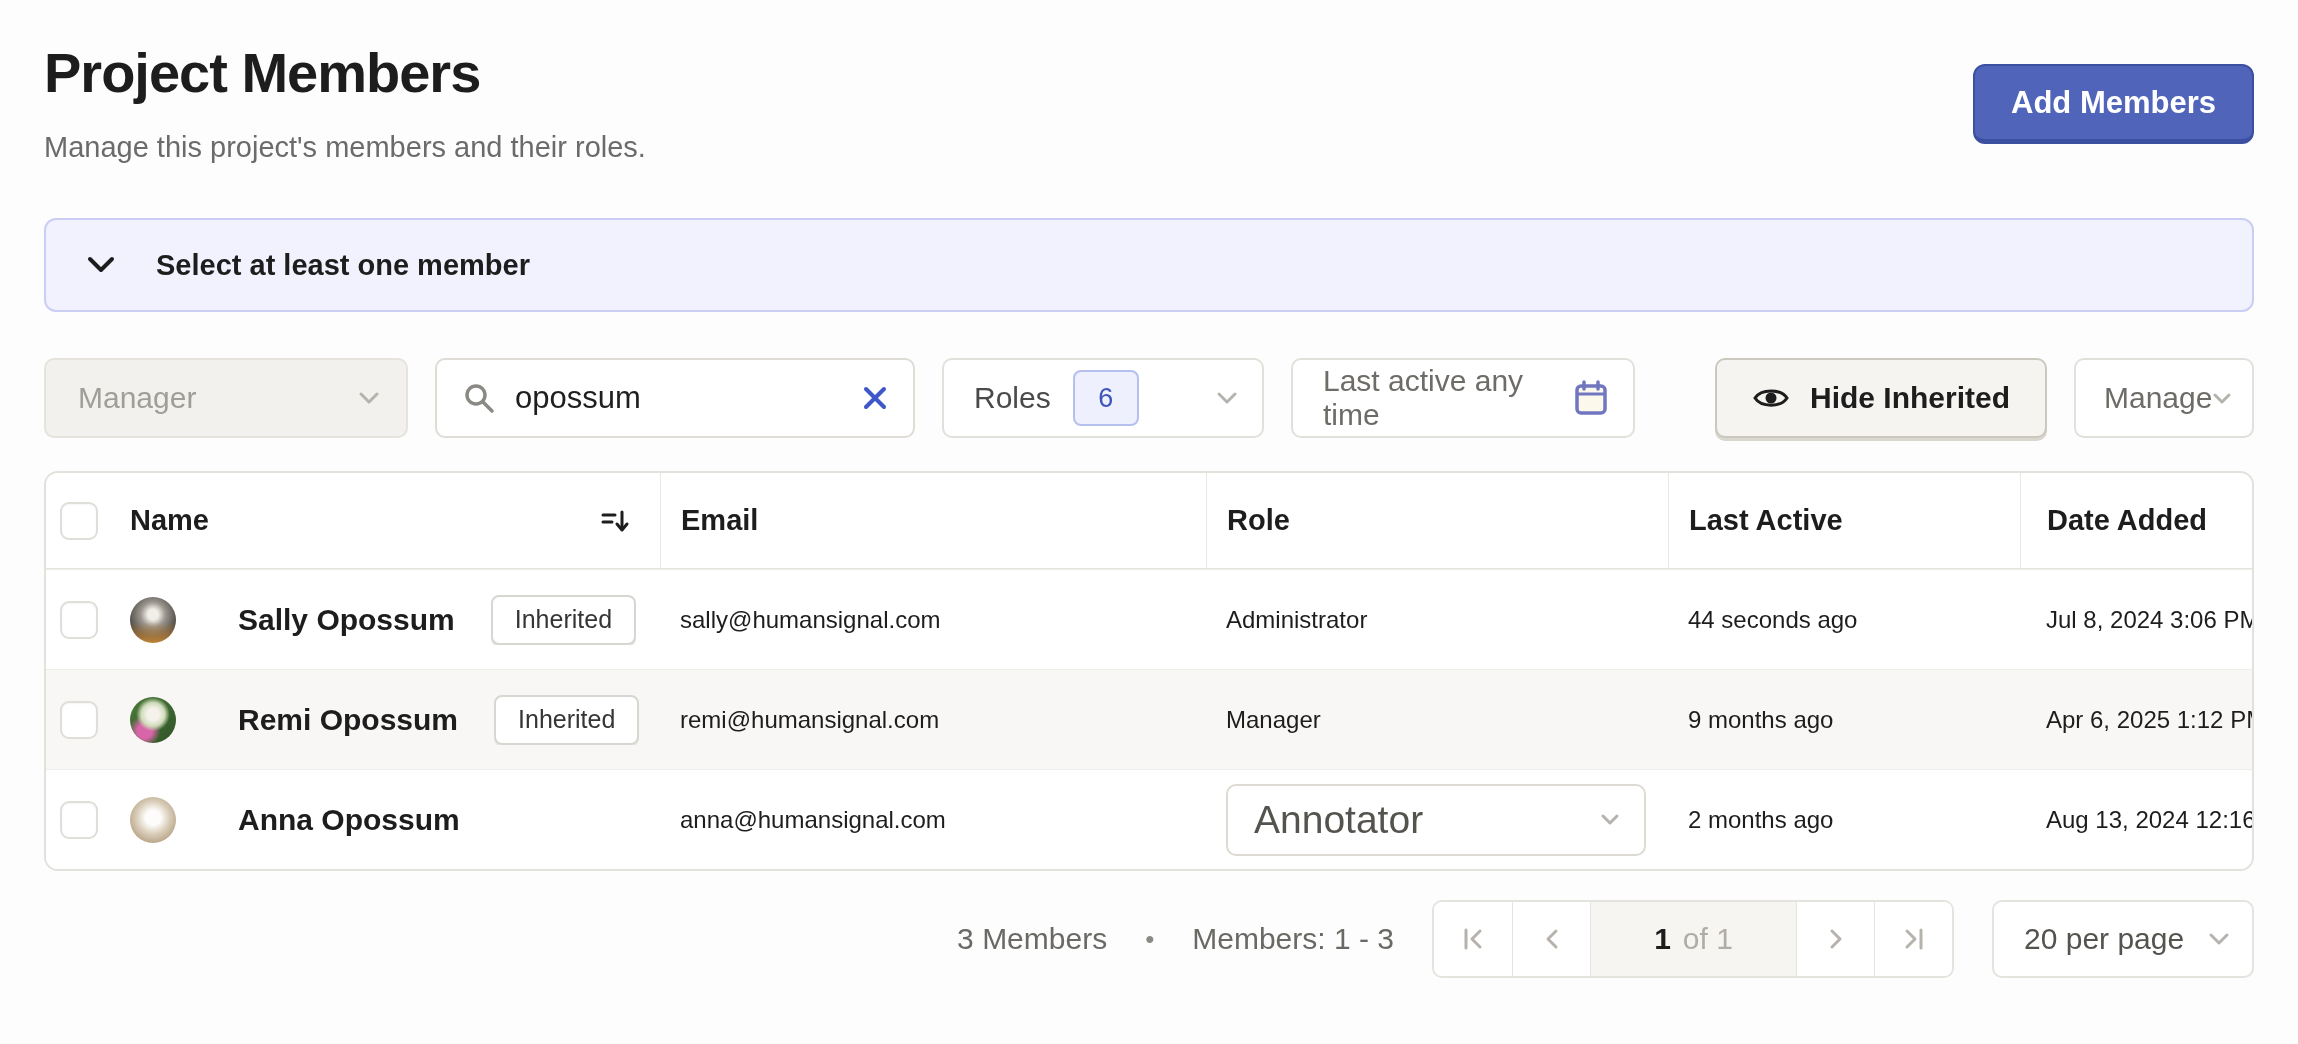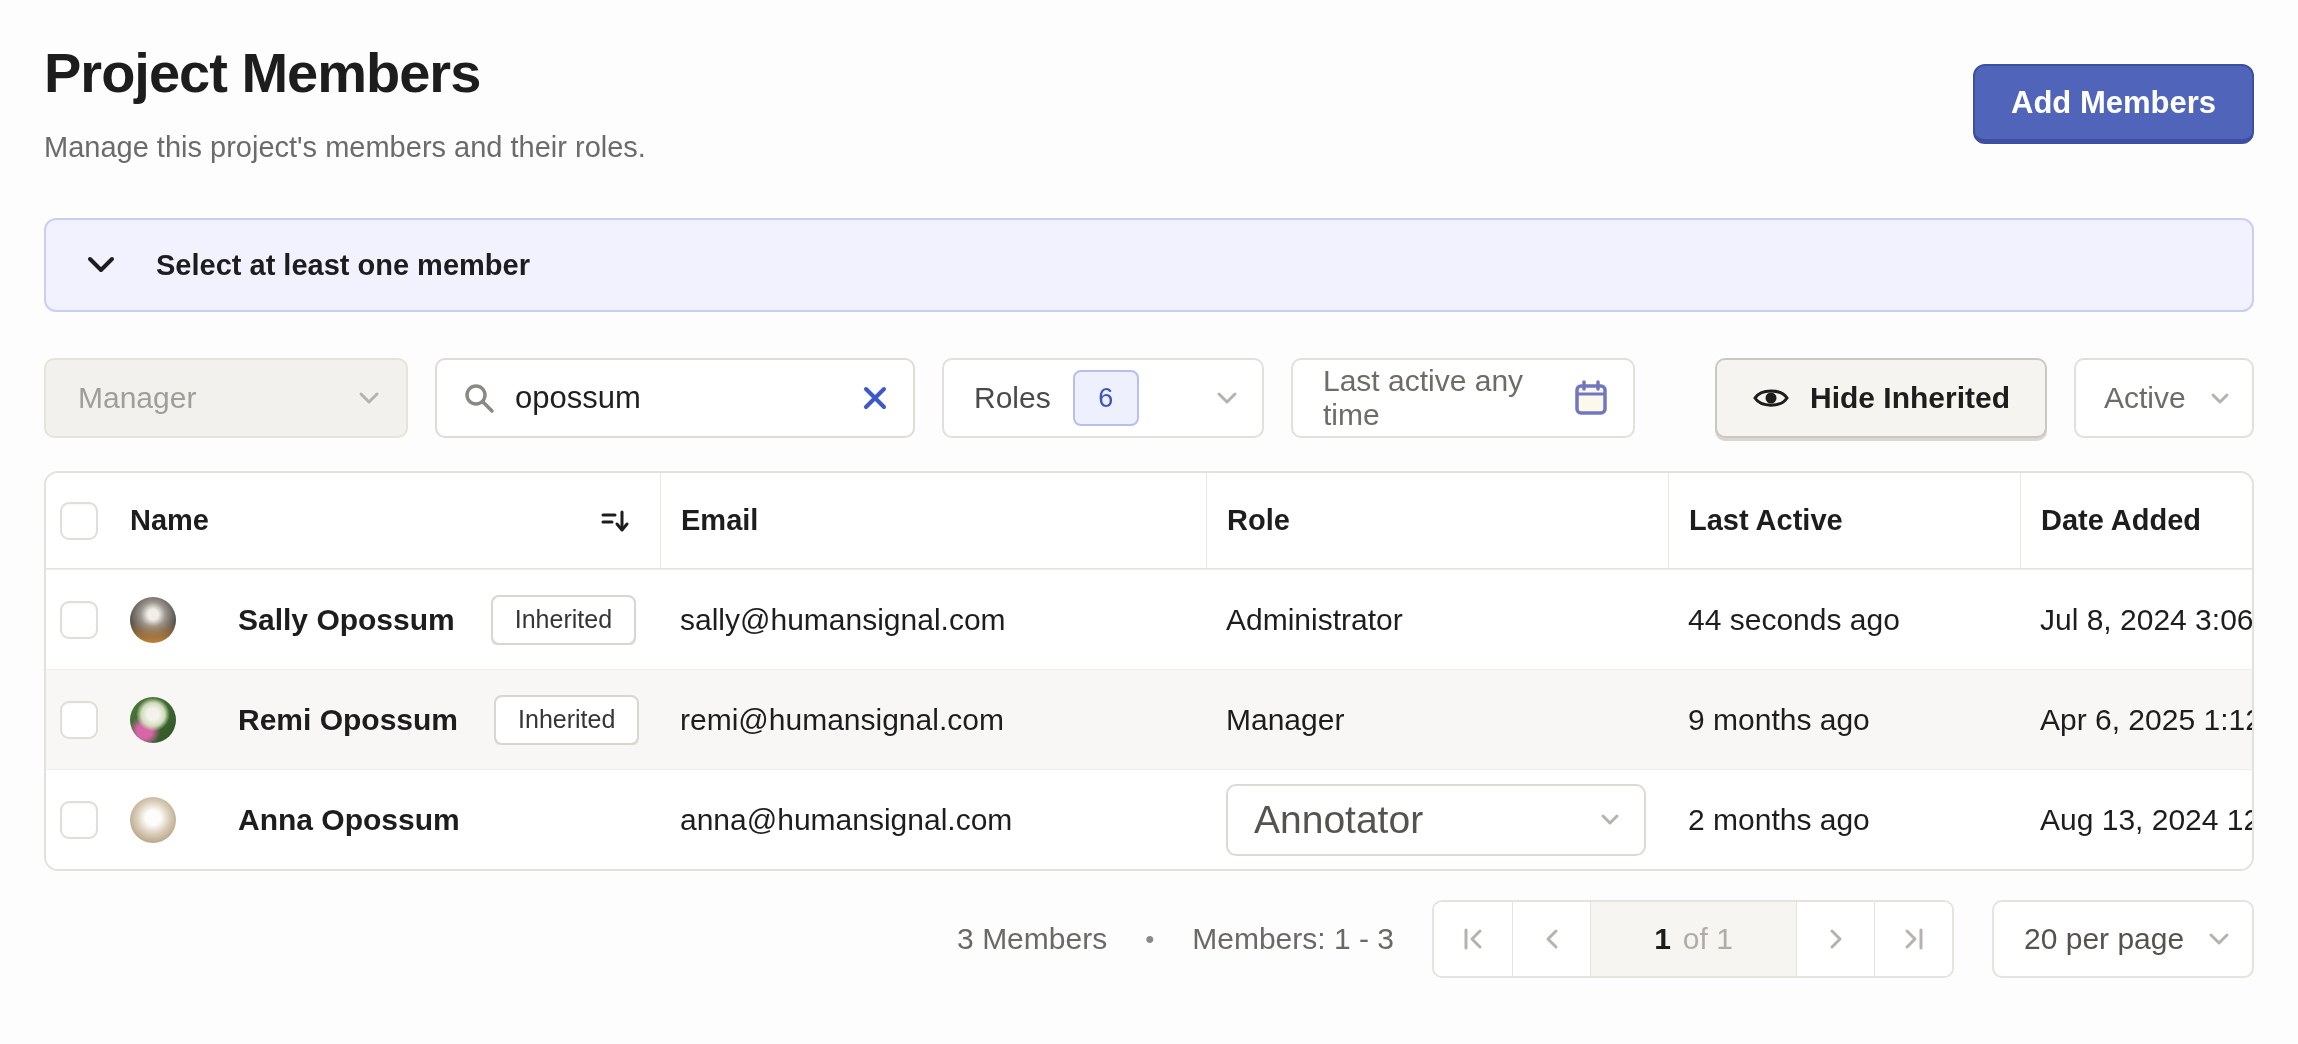--- a/index.html
+++ b/index.html
@@ -82,40 +82,40 @@
   .tr.head{height:96px;}
   .tr.striped{background:#f8f7f5;}
   .tr + .tr{border-top:1px solid #efede9;}
   .tr.head{border-bottom:1px solid #e6e4de;}
   .td{display:flex;align-items:center;overflow:hidden;white-space:nowrap;gap:36px;}
   .col-check{width:66px;justify-content:center;flex:none;}
   .col-name{width:548px;flex:none;padding-left:18px;}
   .col-email{width:546px;flex:none;padding-left:20px;}
   .col-role{width:462px;flex:none;padding-left:20px;}
   .col-last{width:352px;flex:none;padding-left:20px;}
-  .col-date{flex:1;padding-left:20px;}
+  .col-date{flex:1;padding-left:26px;}
   .tr.head .td{height:100%;font-weight:bold;font-size:29px;color:#1d1d1d;}
   .tr.head .td + .td + .td{border-left:1px solid #e9e7e1;}
   .tr.head .col-name{justify-content:space-between;padding-right:30px;}
   .checkbox{
     width:38px;height:38px;border:2px solid #e0ded8;border-radius:9px;background:#fff;
     box-shadow:inset 0 1px 2px rgba(0,0,0,0.04);cursor:pointer;
   }
   .avatar{width:46px;height:46px;border-radius:50%;flex:none;margin-right:26px;}
   .avatar.a0{background:
       linear-gradient(to top,#c08438 0%,rgba(192,132,56,0) 45%),
       radial-gradient(circle at 50% 38%, #f2efe9 0 14%, #9a958e 34%, #3c3833 75%);}
   .avatar.a1{background:
       radial-gradient(circle at 50% 38%, #f5f2ec 0 16%, #cfdcba 32%, rgba(0,0,0,0) 46%),
       radial-gradient(circle at 32% 74%, #d765a8 0 16%, rgba(0,0,0,0) 34%),
       linear-gradient(135deg,#4c7a3a,#2f5426);}
   .avatar.a2{background:
       radial-gradient(circle at 50% 45%, #fdfcfa 0 22%, #d9cdb9 48%, #b19a7c 82%);}
   .member-name{font-weight:bold;font-size:30px;color:#1d1d1d;}
-  .cell-text{font-size:30px;color:#1d1d1d;}
+  .cell-text{font-size:24px;color:#1d1d1d;}
   .inherited-badge{
     margin-left:auto;margin-right:24px;height:50px;padding:0 22px;
     background:#fff;border:2px solid #d8d6d0;border-radius:8px;
     box-shadow:0 2px 0 #eceae4;
     font-size:25px;color:#353535;display:flex;align-items:center;flex:none;
   }
   .role-select{
     width:420px;height:72px;background:#fff;border:2px solid #dcdad3;border-radius:10px;
     display:flex;align-items:center;justify-content:space-between;
     padding:0 24px 0 26px;font-size:39px;color:#55534e;cursor:pointer;
@@ -216,21 +216,21 @@
     <span>
       <svg width="38" height="28" viewBox="0 0 38 28">
           <path d="M3 14 C9 4.5 29 4.5 35 14 C29 23.5 9 23.5 3 14 Z" fill="none" stroke="#1d1d1d" stroke-width="3"></path>
           <circle cx="19" cy="14" r="5.5" fill="#1d1d1d"></circle>
         </svg>
     </span>
     <span>Hide Inherited</span>
   </div>
 
   <div class="control ctl-columns">
-    <span>Active</span>
+    <span>Manage</span>
     <span>
       <svg width="20" height="13" viewBox="0 0 20 13">
           <polyline points="3,3 10,10 17,3" fill="none" stroke="#b5b3ad" stroke-width="3" stroke-linecap="round" stroke-linejoin="round"></polyline>
         </svg>
     </span>
   </div>
 </div>
 
 <div class="table">
 

